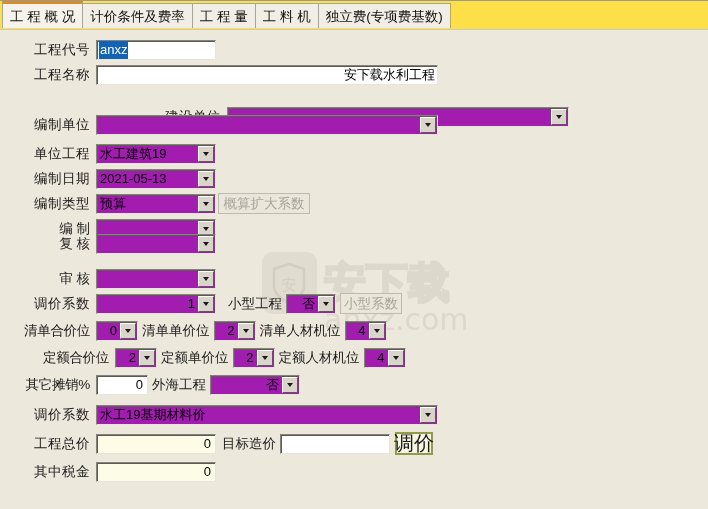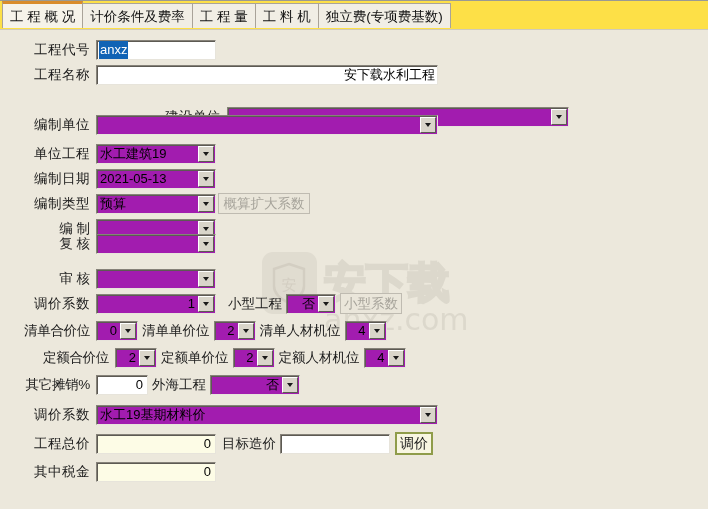--- a/index.html
+++ b/index.html
@@ -199,21 +199,21 @@
     justify-content: center;
   }
   .btn.disabled {
     color: #a7a49b;
     border-color: #bfbbb1;
     background: #eae6da;
   }
   .btn.accent {
     background: #f8f6e2;
     border: 2px solid #8f9c4a;
-    font-size: 14px;
+    font-size: 20px;
   }
 </style>
 </head>
 <body>
 
 <div id="top-rule"></div>
 
 <div id="tabstrip">
   <div class="tab active"><span>工 程 概 况</span></div>
   <div class="tab"><span>计价条件及费率</span></div>

